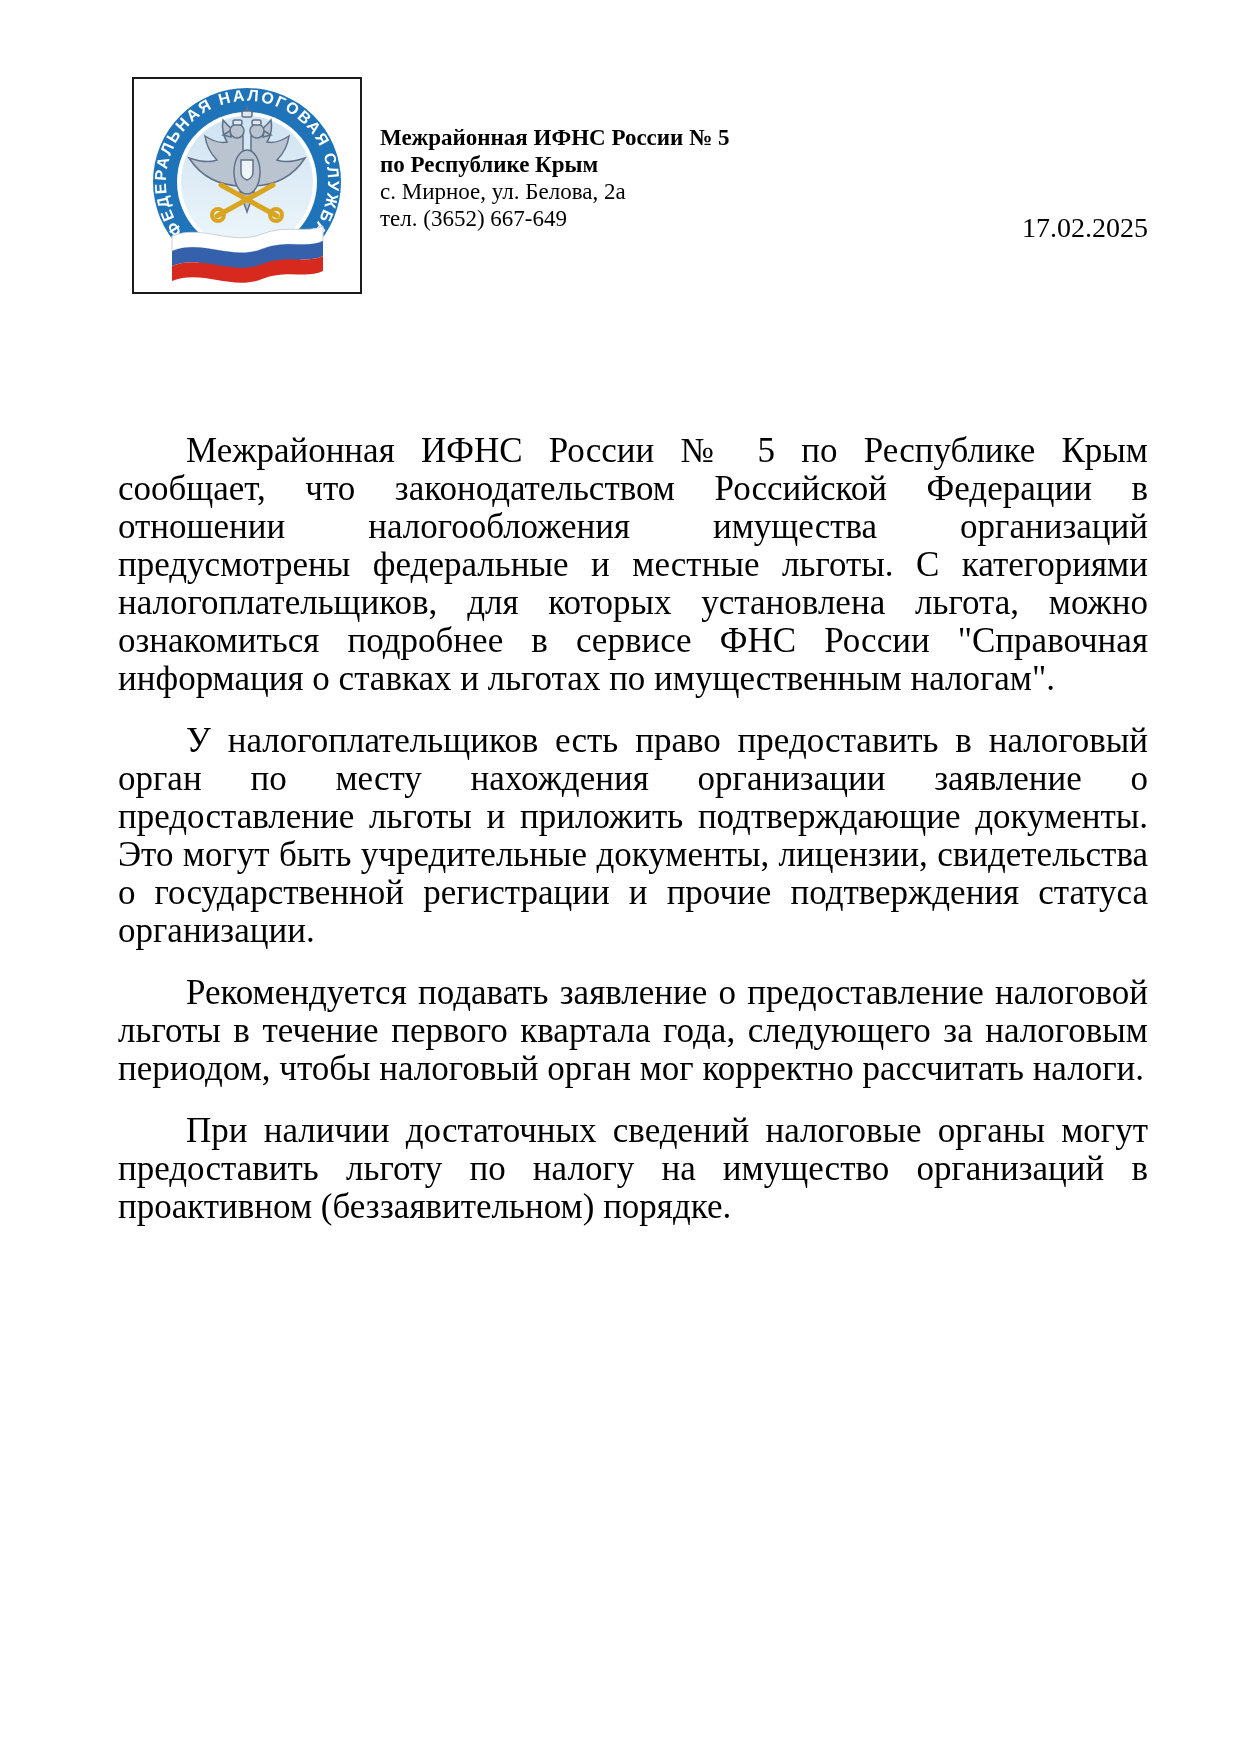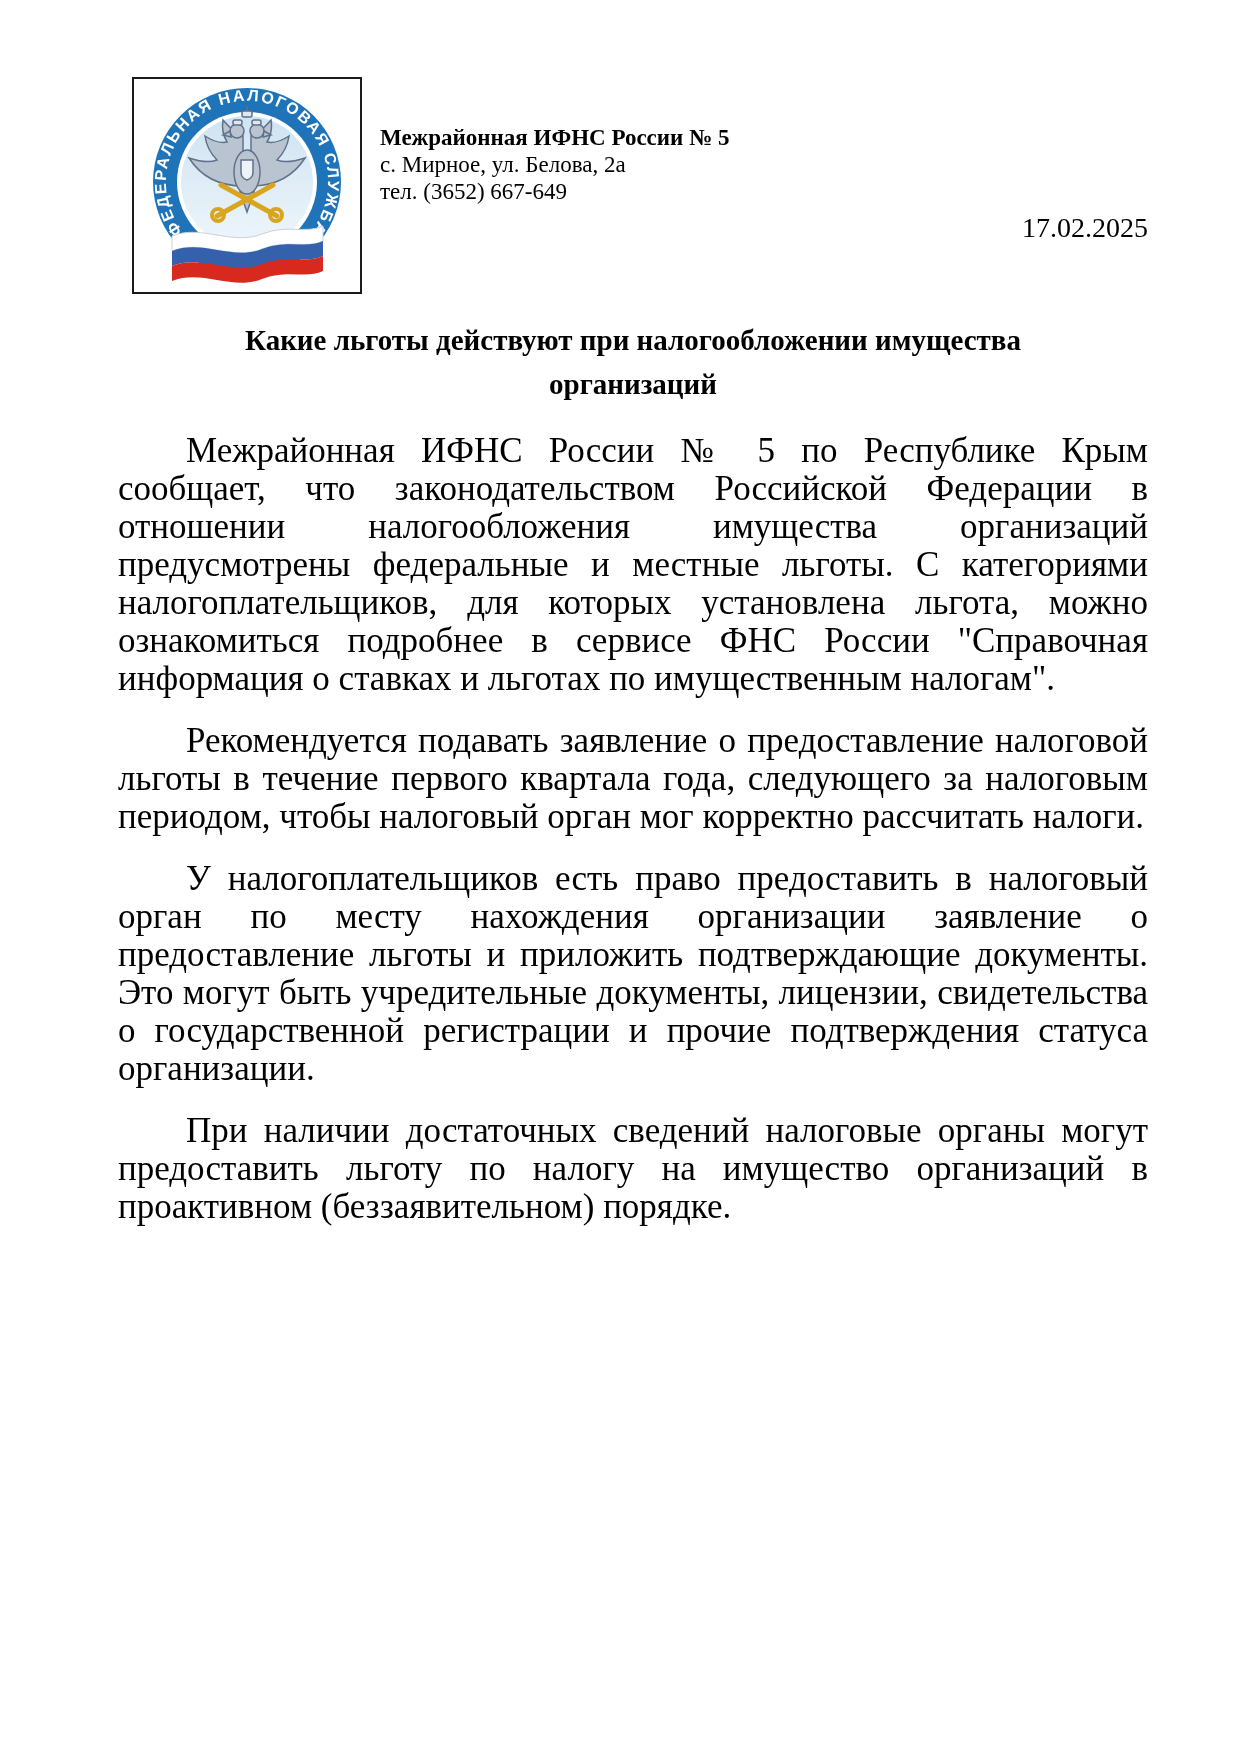--- a/index.html
+++ b/index.html
@@ -147,30 +147,28 @@
         <path d="M25,165 C55,153 85,175 115,163 C140,153 160,163 176,155
                  L176,170 C160,178 140,168 115,178 C85,190 55,168 25,180 Z" fill="#3560ac"></path>
         <path d="M25,180 C55,168 85,190 115,178 C140,168 160,178 176,170
                  L176,185 C160,193 140,183 115,193 C85,205 55,183 25,195 Z" fill="#d8291f"></path>
       </g>
     </svg>
   </div>
 
   <div class="header-block">
     <div class="hline bold">Межрайонная ИФНС России № 5</div>
+    <div class="hline bold">по Республике Крым</div>
     <div class="hline">с. Мирное, ул. Белова, 2а</div>
     <div class="hline">тел. (3652) 667-649</div>
   </div>
 
   <div class="date">17.02.2025</div>
 
-  <div class="title-wrap">
-    <div class="title">Какие льготы действуют при налогообложении имущества организаций</div>
-  </div>
 
   <div class="body-text">
     <p>Межрайонная ИФНС России № 5 по Республике Крым сообщает, что законодательством Российской Федерации в отношении налогообложения имущества организаций предусмотрены федеральные и местные льготы. С категориями налогоплательщиков, для которых установлена льгота, можно ознакомиться подробнее в сервисе ФНС России "Справочная информация о ставках и льготах по имущественным налогам".</p>
+    <p>У налогоплательщиков есть право предоставить в налоговый орган по месту нахождения организации заявление о предоставление льготы и приложить подтверждающие документы. Это могут быть учредительные документы, лицензии, свидетельства о государственной регистрации и прочие подтверждения статуса организации.</p>
     <p>Рекомендуется подавать заявление о предоставление налоговой льготы в течение первого квартала года, следующего за налоговым периодом, чтобы налоговый орган мог корректно рассчитать налоги.</p>
-    <p>У налогоплательщиков есть право предоставить в налоговый орган по месту нахождения организации заявление о предоставление льготы и приложить подтверждающие документы. Это могут быть учредительные документы, лицензии, свидетельства о государственной регистрации и прочие подтверждения статуса организации.</p>
     <p>При наличии достаточных сведений налоговые органы могут предоставить льготу по налогу на имущество организаций в проактивном (беззаявительном) порядке.</p>
   </div>
 
 </div>
 
 </body></html>

